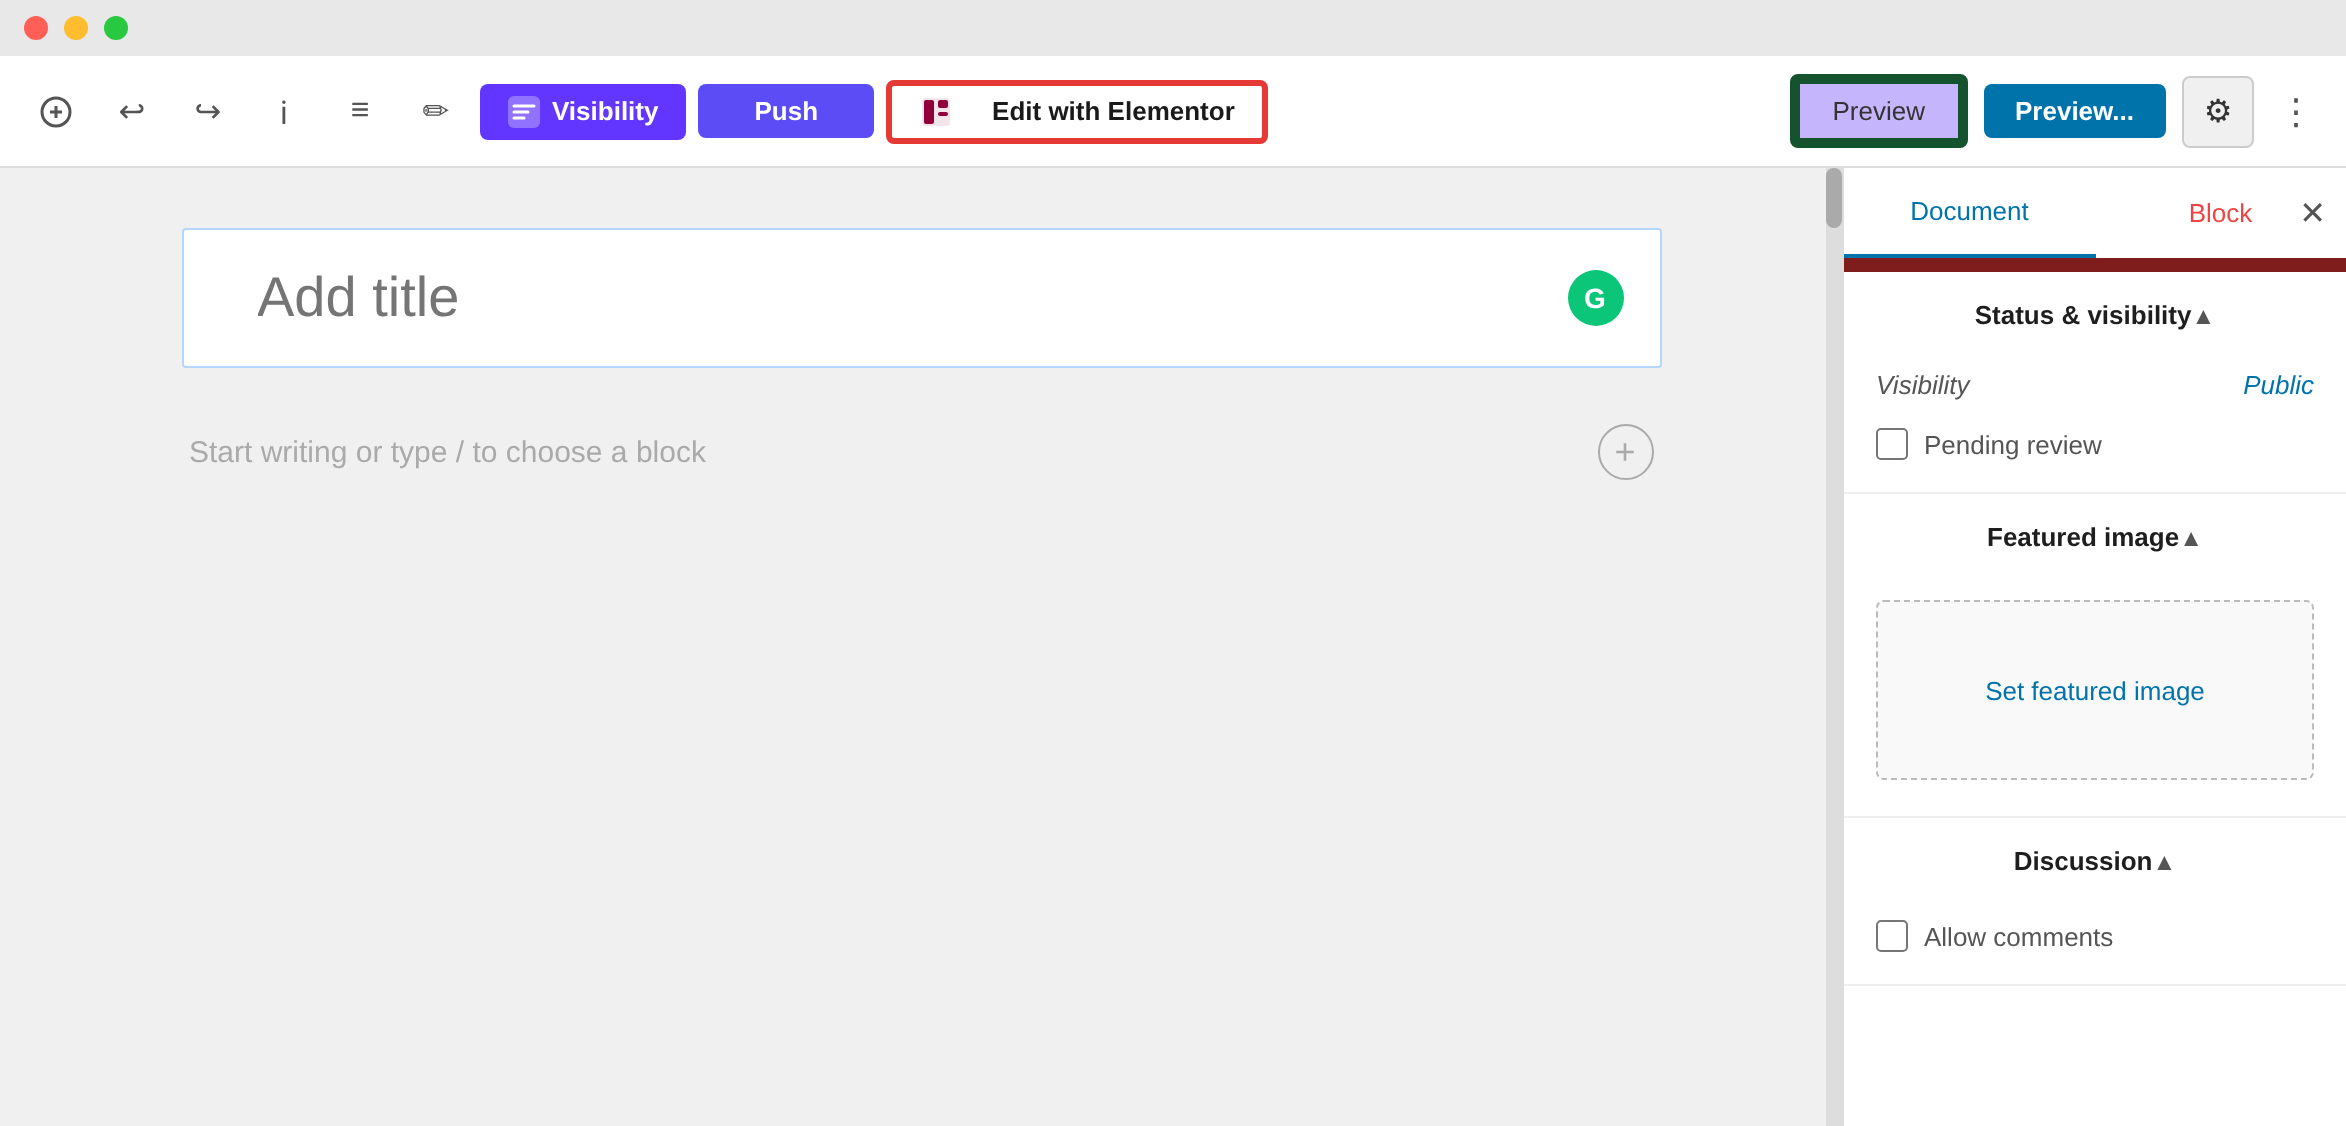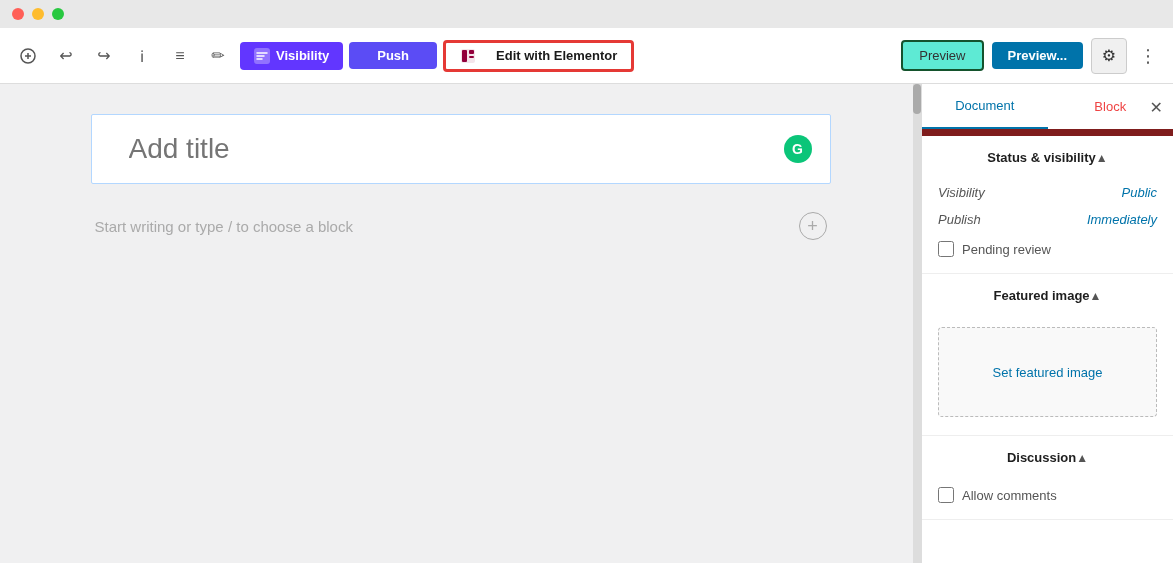--- a/index.html
+++ b/index.html
@@ -73,23 +73,23 @@
       font-weight: 600;
       cursor: pointer;
       display: flex; align-items: center; gap: 20px;
     }
     .toolbar-right {
       display: flex;
       align-items: center;
       gap: 8px;
     }
     .btn-preview {
-      background: #5eead4;
+      background: #c4b5fd;
       color: #333;
-      border: 2px solid #14532d;
+      border: 5px solid #14532d;
       border-radius: 4px;
       padding: 6px 16px;
       font-size: 13px;
       cursor: pointer;
     }
     .btn-publish-main {
       background: #0073aa;
       color: #fff;
       border: none;
       border-radius: 4px;
@@ -403,24 +403,20 @@
     <div class="sidebar-section">
       <div class="sidebar-section-header">
         <span class="sidebar-section-title">Status &amp; visibility</span>
         <span class="chevron-icon">▲</span>
       </div>
       <div class="sidebar-section-content">
         <div class="sidebar-row">
           <span class="sidebar-row-label">Visibility</span>
           <a href="#" class="sidebar-row-link">Public</a>
         </div>
-        <div class="sidebar-row">
-          <span class="sidebar-row-label">Publish</span>
-          <a href="#" class="sidebar-row-link">Immediately</a>
-        </div>
         <div class="checkbox-row">
           <input type="checkbox" style="">
           <label>Pending review</label>
         </div>
       </div>
     </div>
 
     <div class="sidebar-section">
       <div class="sidebar-section-header">
         <span class="sidebar-section-title">Featured image</span>

